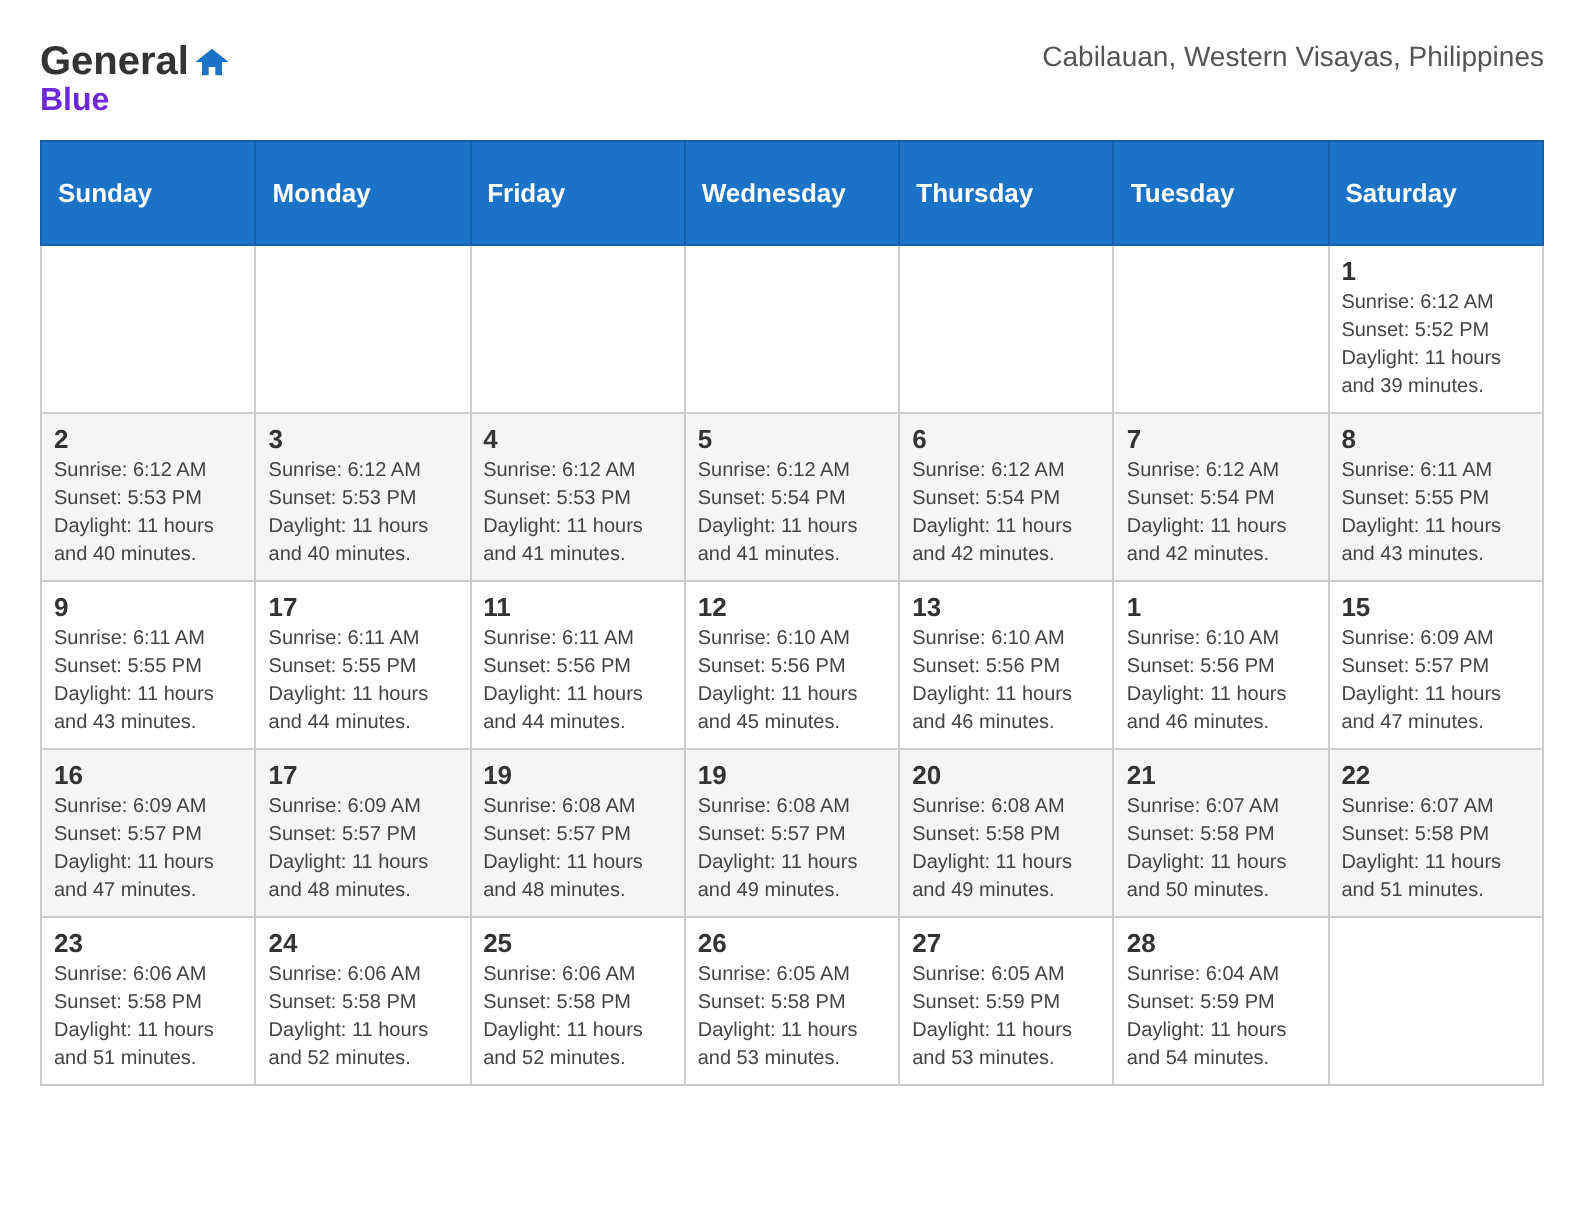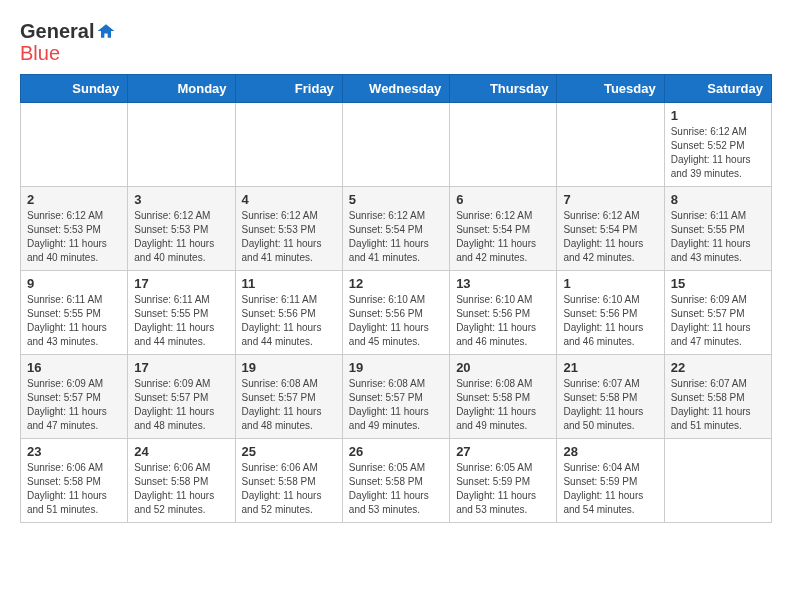--- a/index.html
+++ b/index.html
@@ -47,22 +47,22 @@
     .calendar {
       width: 100%;
       border-collapse: collapse;
       border: 1px solid #ccc;
     }
     .calendar th {
       background-color: #1a73c6;
       color: #fff;
       font-size: 13px;
       font-weight: bold;
-      padding: 6px 8px;
-      text-align: right;
+      padding: 18px 8px;
+      text-align: left;
       border: 1px solid #1560a8;
     }
     .calendar td {
       vertical-align: top;
       border: 1px solid #ccc;
       padding: 5px 6px;
       width: calc(100% / 7);
       min-height: 80px;
       font-size: 10px;
       color: #333;
@@ -92,25 +92,26 @@
 <div class="header">
   <div class="logo">
     <div>
       <div style="display:flex;align-items:center;">
         <span class="logo-text" style="color:#333;font-size:20px;font-weight:bold;">General</span>
         <svg class="logo-icon" viewBox="0 0 24 24" fill="#1a73c6">
           <path d="M2 12 L12 4 L22 12 L18 12 L18 20 L14 20 L14 15 L10 15 L10 20 L6 20 L6 12 Z"></path>
         </svg>
       </div>
       <div style="display:flex;align-items:center;">
-        <span class="logo-text" style="color:#ef4444;font-size:20px;font-weight:normal;">Blue</span>
+        <span class="logo-text" style="color:#6d28d9;font-size:16px;font-weight:bold;">Blue</span>
       </div>
     </div>
   </div>
   <div class="title-block">
+    <div class="location">Cabilauan, Western Visayas, Philippines</div>
   </div>
 </div>
 
 <table class="calendar">
   <thead>
     <tr>
     <th>Sunday</th>
         <th>Monday</th>
         <th>Friday</th>
         <th>Wednesday</th>

